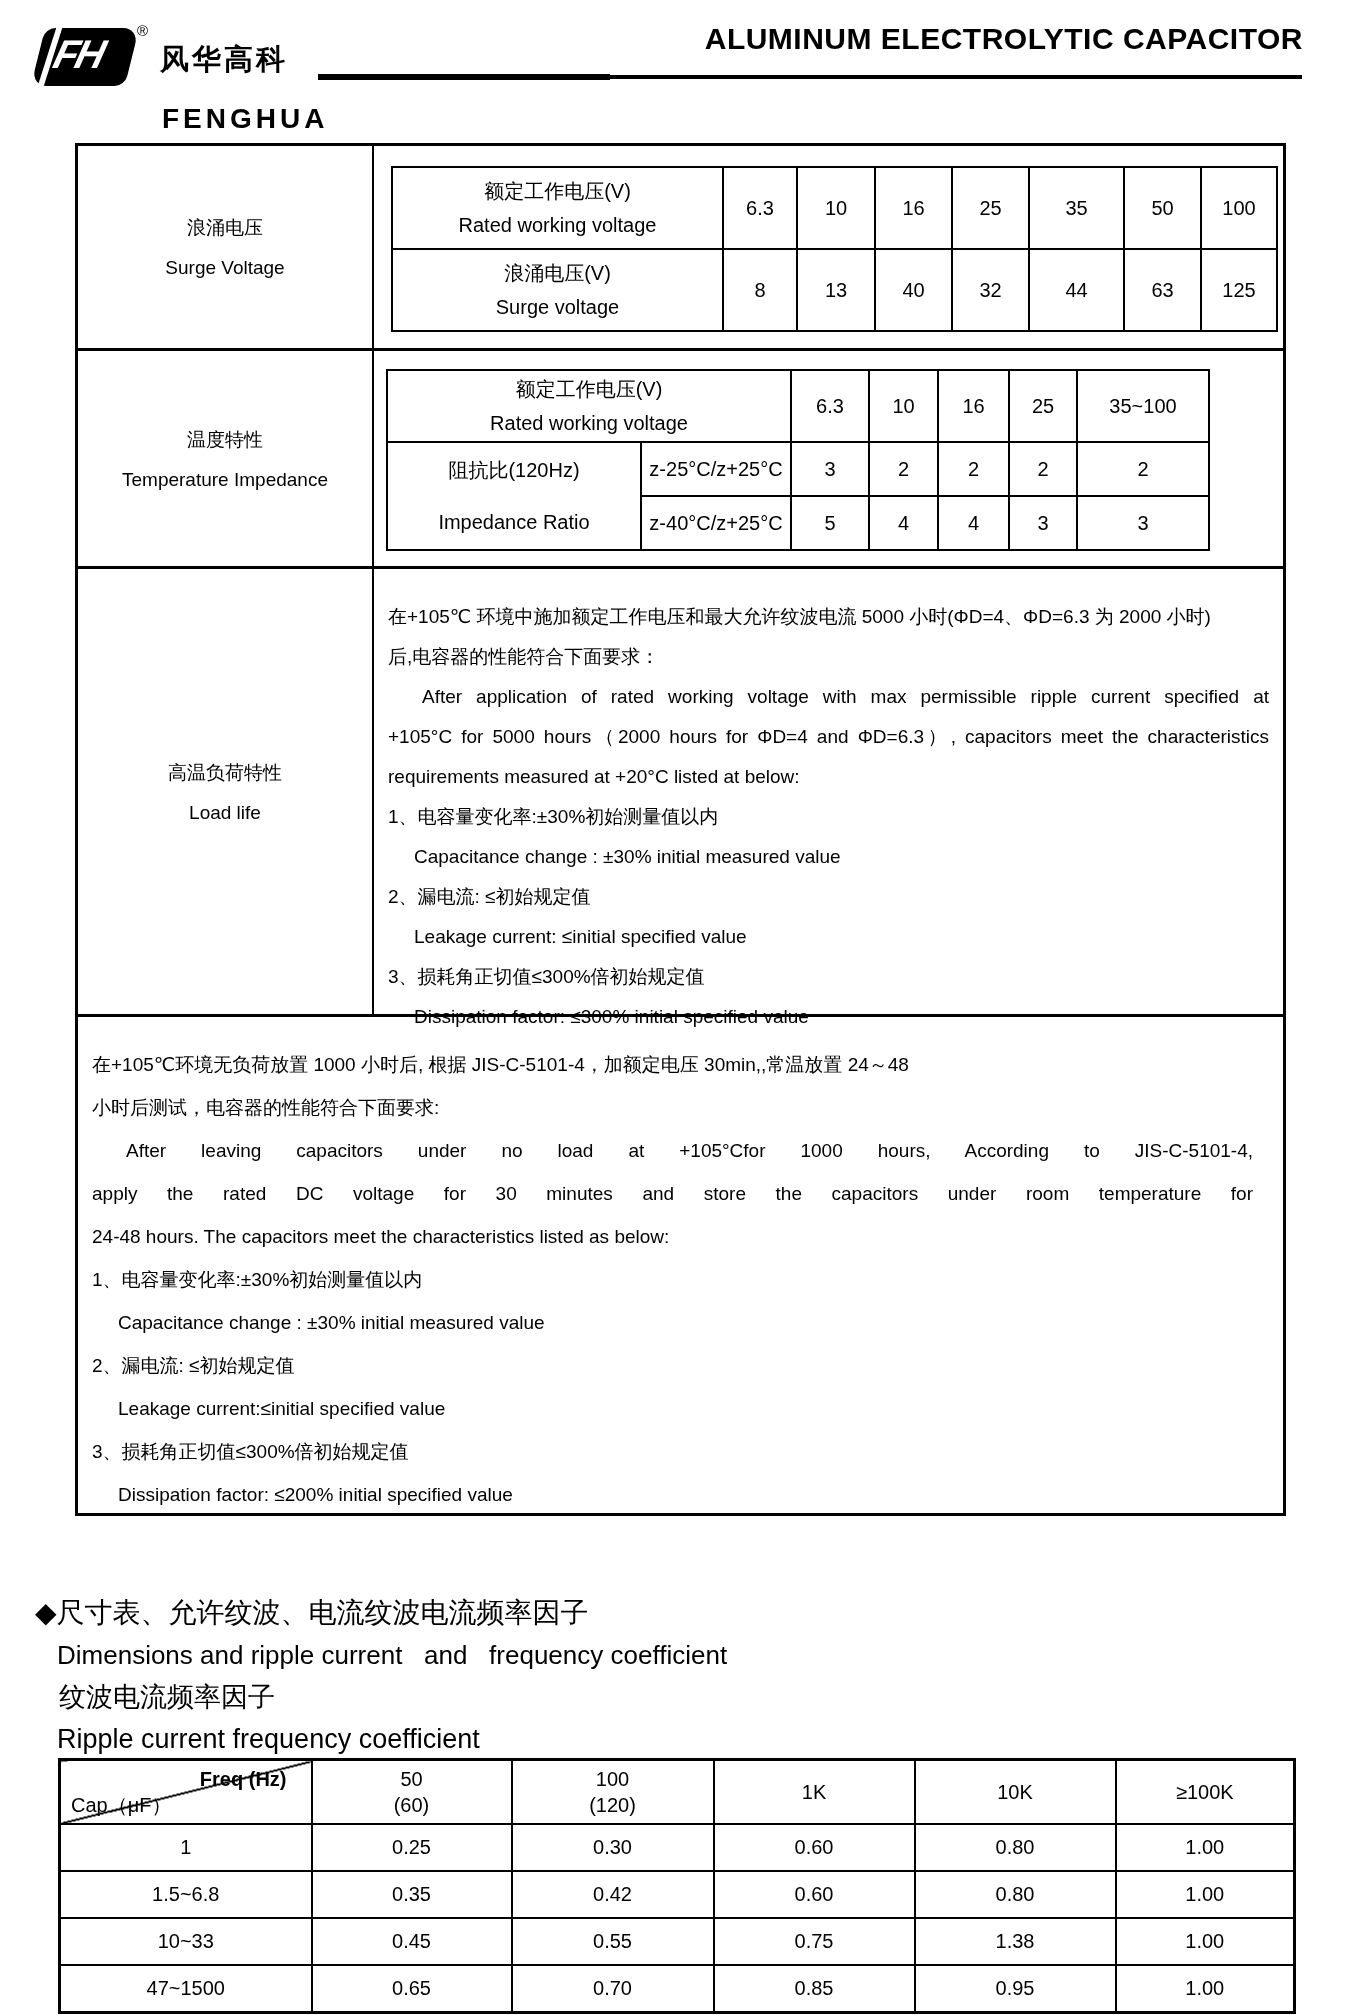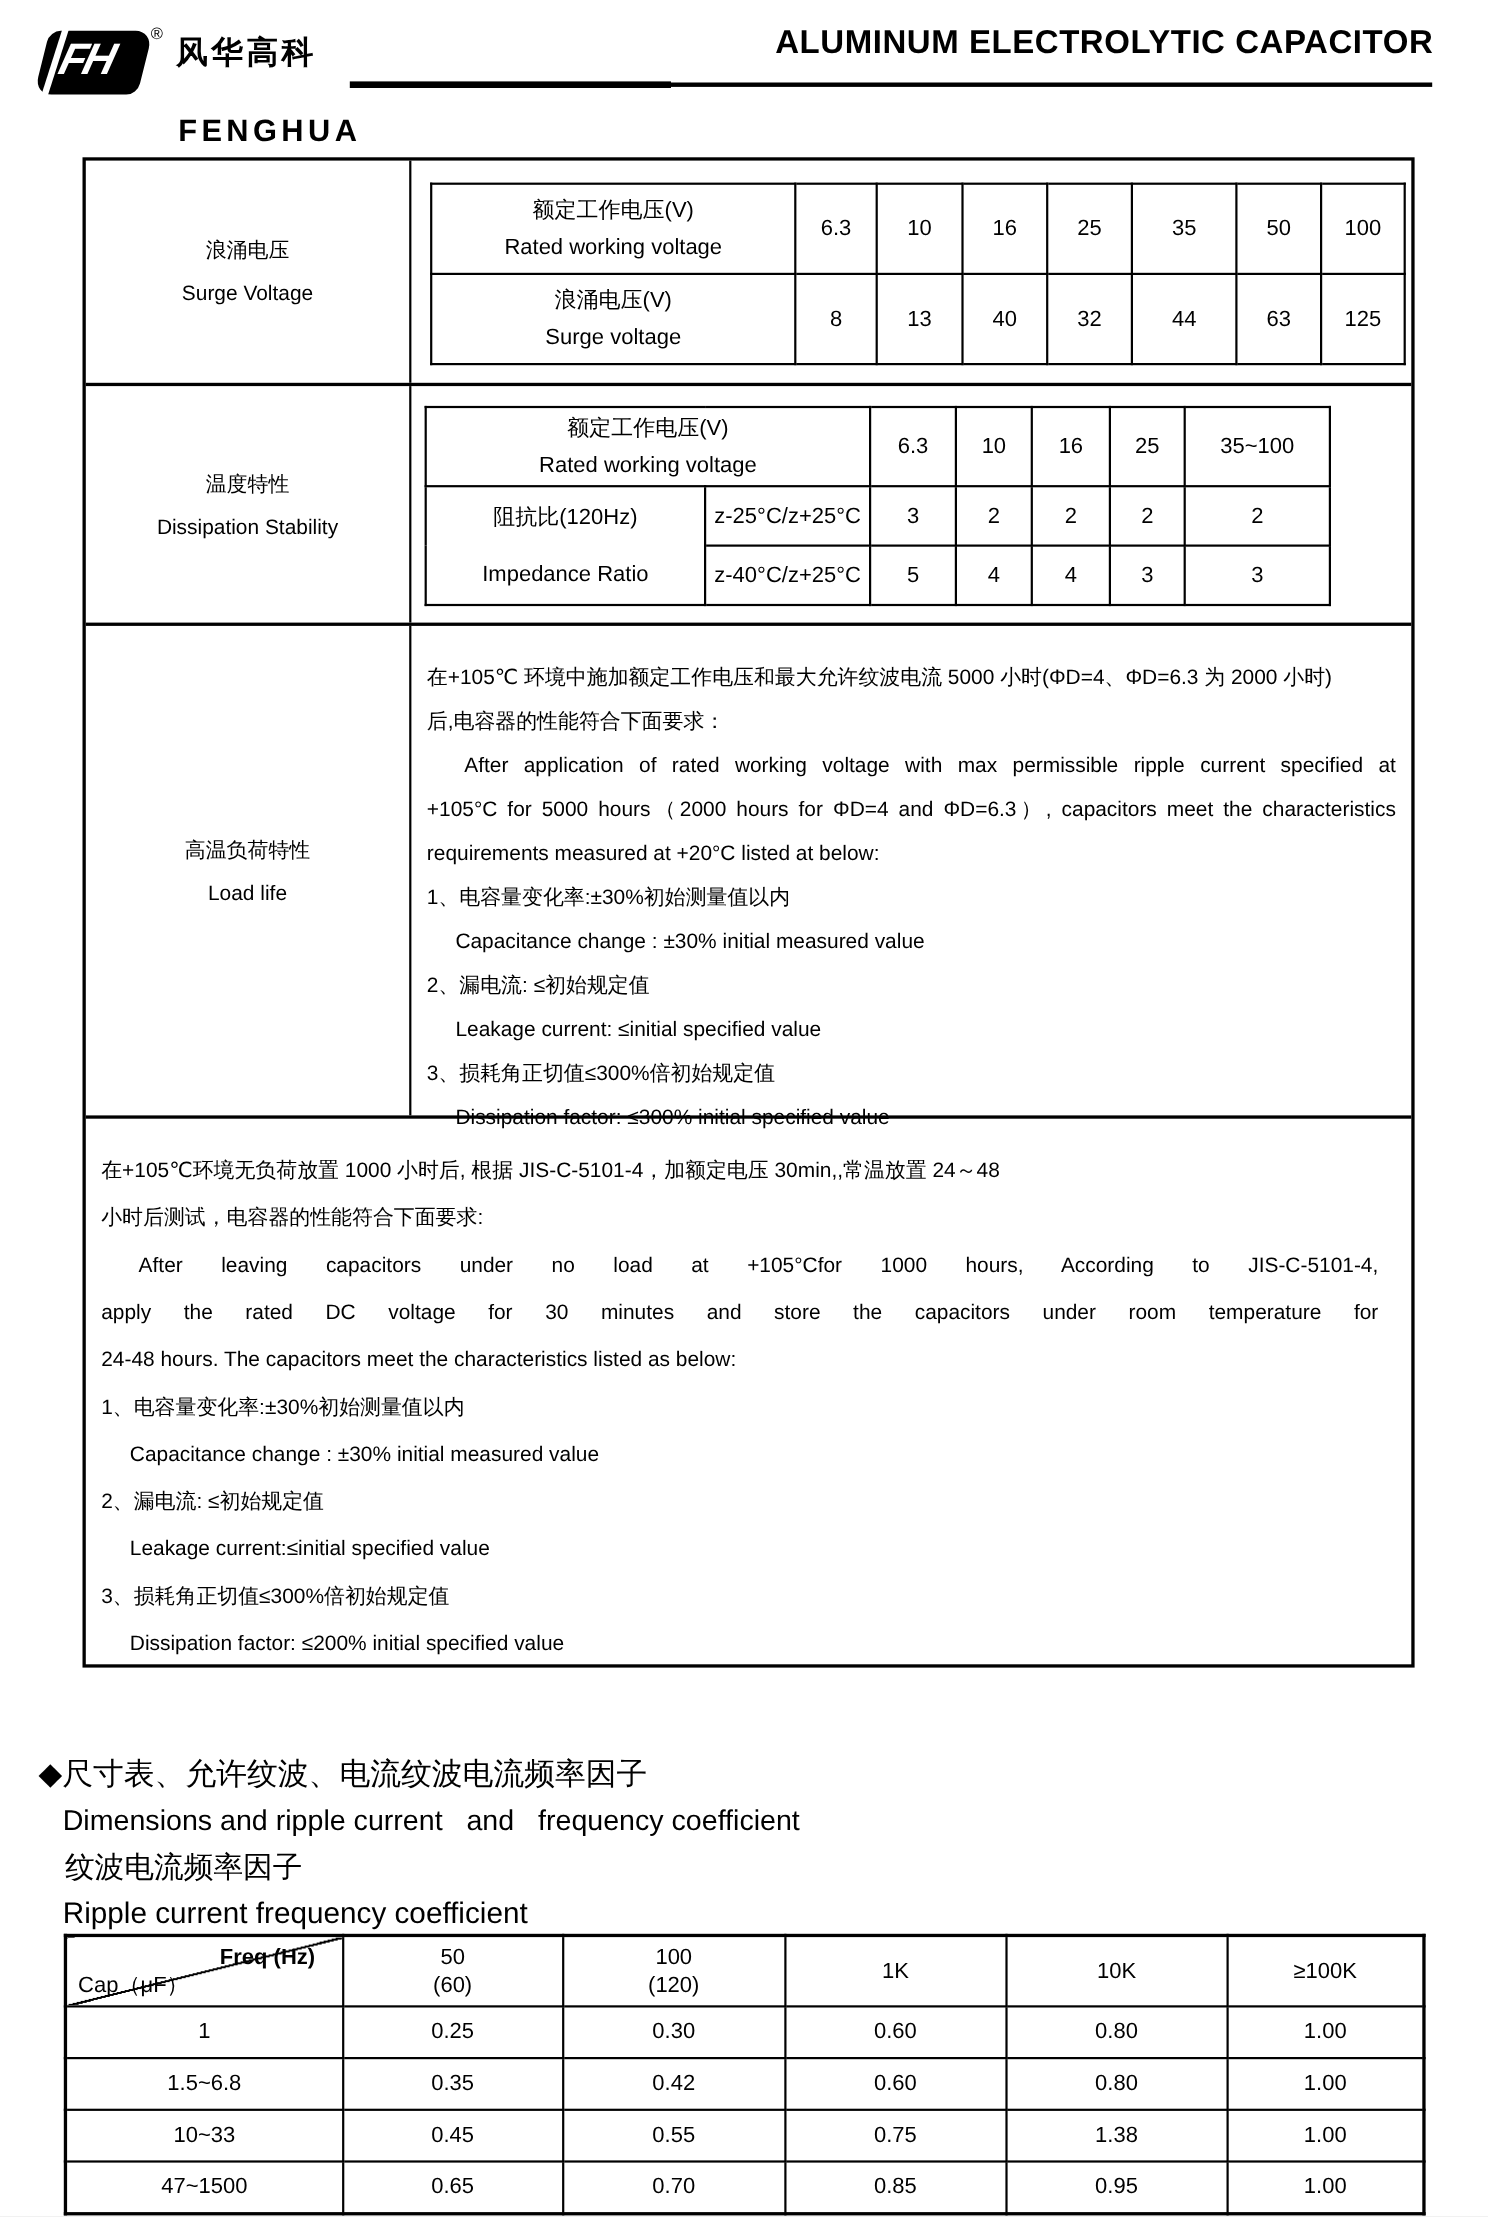--- a/index.html
+++ b/index.html
@@ -18,21 +18,21 @@
   .logo-badge::before{
     content:""; position:absolute; left:9px; top:-3px; width:6px; height:64px;
     background:#fff; transform:rotate(4deg);
   }
   .logo-monogram{
     position:absolute; left:16px; top:4px; width:100%;
     color:#fff; font-style:italic; font-weight:bold; font-size:40px;
     letter-spacing:-3px;
   }
   .registered{position:absolute; left:137px; top:22px; font-size:15px;}
-  .logo-cn{position:absolute; left:160px; top:28px; font-size:29px; font-weight:bold; letter-spacing:3px;}
+  .logo-cn{position:absolute; left:160px; top:40px; font-size:29px; font-weight:bold; letter-spacing:3px;}
   .logo-en{position:absolute; left:162px; top:59px; font-size:28px; font-weight:600; letter-spacing:4px;margin-top:44px;}
   .page-title{
     position:absolute; top:22px; right:50px; font-size:30px; font-weight:bold;
     letter-spacing:0.5px;
   }
   .rule1{position:absolute; left:318px; top:74px; width:292px; height:6px; background:#000;}
   .rule2{position:absolute; left:500px; top:75px; width:802px; height:4px; background:#000;}
 
   
   .char-table{
@@ -160,21 +160,21 @@
             <td>125</td>
           </tr>
         </tbody>
           </table>
       </div>
     </div>
 
     <div class="crow r2">
       <div class="clabel">
         <div>温度特性</div>
-        <div>Dissipation Stability</div>
+        <div>Temperature Impedance</div>
       </div>
       <div class="ccontent">
         <table class="inner temp">
           <colgroup>
             <col style="width:254px">
               <col style="width:150px">
               <col style="width:78px">
               <col style="width:69px">
             <col style="width:71px">
               <col style="width:68px">

